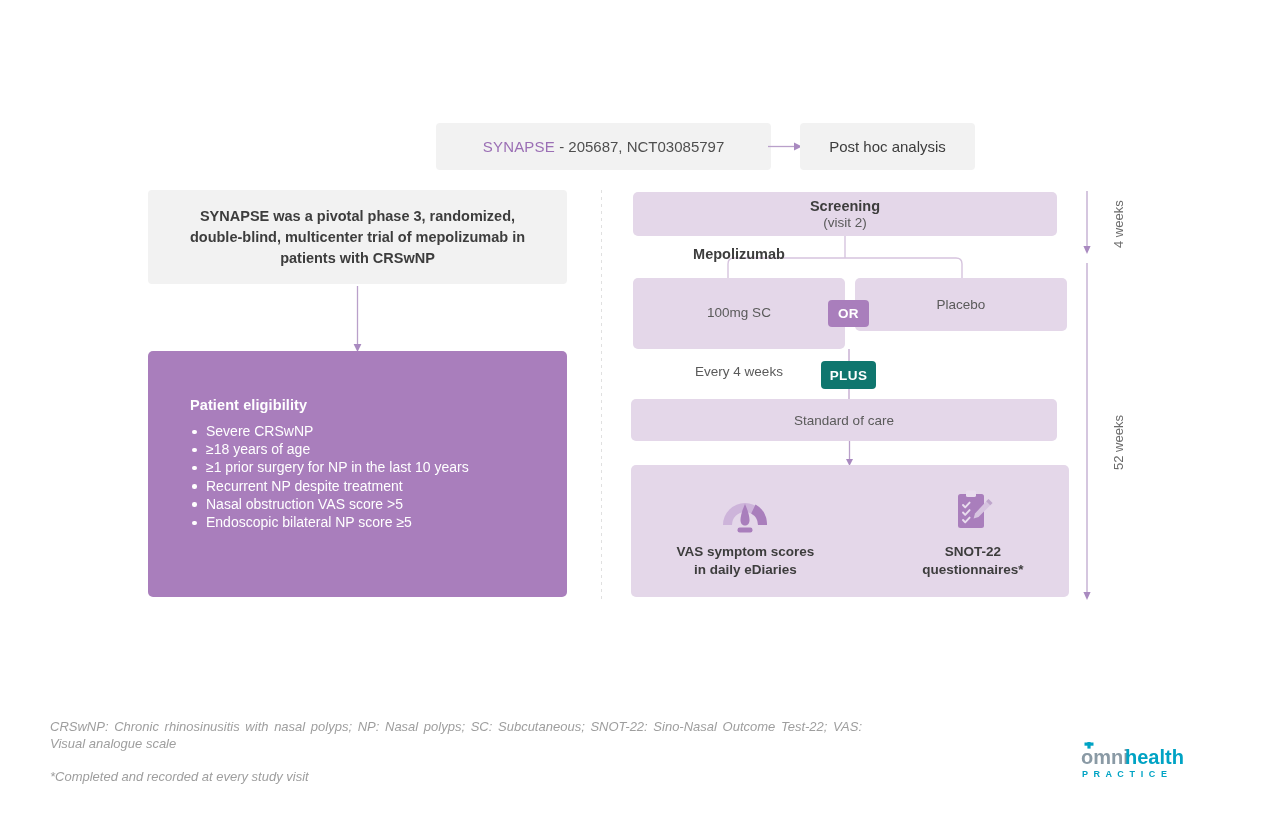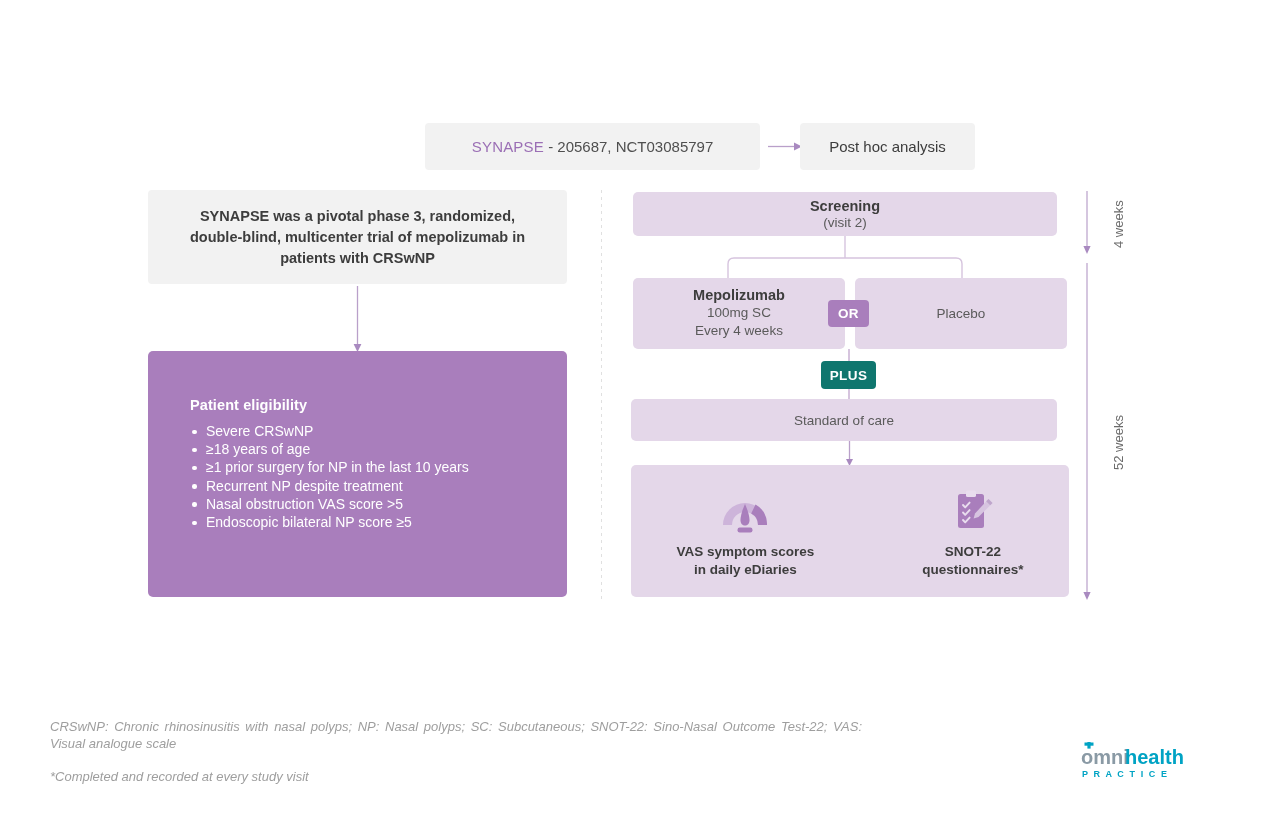--- a/index.html
+++ b/index.html
@@ -30,25 +30,26 @@
   }
 
   .lilac-box {
     background: #e4d7e9;
     border-radius: 5px;
     box-sizing: border-box;
     display: flex;
     align-items: center;
     justify-content: center;
     text-align: center;
+    gap: 41px;
   }
 
   
   #study-id-box {
-    left: 425px; top: 123px; width: 335px; height: 47px;
+    left: 436px; top: 123px; width: 335px; height: 47px;
     font-size: 15px;
   }
   #study-id-box .synapse-name {
     color: #9b6fb5;
     letter-spacing: .2px;
   }
   #study-id-box .synapse-rest {
     color: #4f4f4f;
   }
 
@@ -128,21 +129,21 @@
   }
 
   #mepolizumab-box {
     left: 633px; top: 278px; width: 212px; height: 71px;
     flex-direction: column;
   }
   #mepo-name { font-size: 14.5px; font-weight: bold; color: #3d3d3d; margin-bottom: 1px; }
   .mepo-line { font-size: 13.5px; color: #5a5a5a; line-height: 18px; }
 
   #placebo-box {
-    left: 855px; top: 278px; width: 212px; height: 71px;
+    left: 855px; top: 278px; width: 212px; height: 53px;
     font-size: 13.5px; color: #5a5a5a;
   }
 
   #or-badge {
     left: 828px; top: 300px; width: 41px; height: 27px;
     background: #a97ebc;
     border-radius: 4px;
     display: flex; align-items: center; justify-content: center;
     color: #ffffff; font-size: 13.5px; font-weight: bold;
     letter-spacing: .3px;

